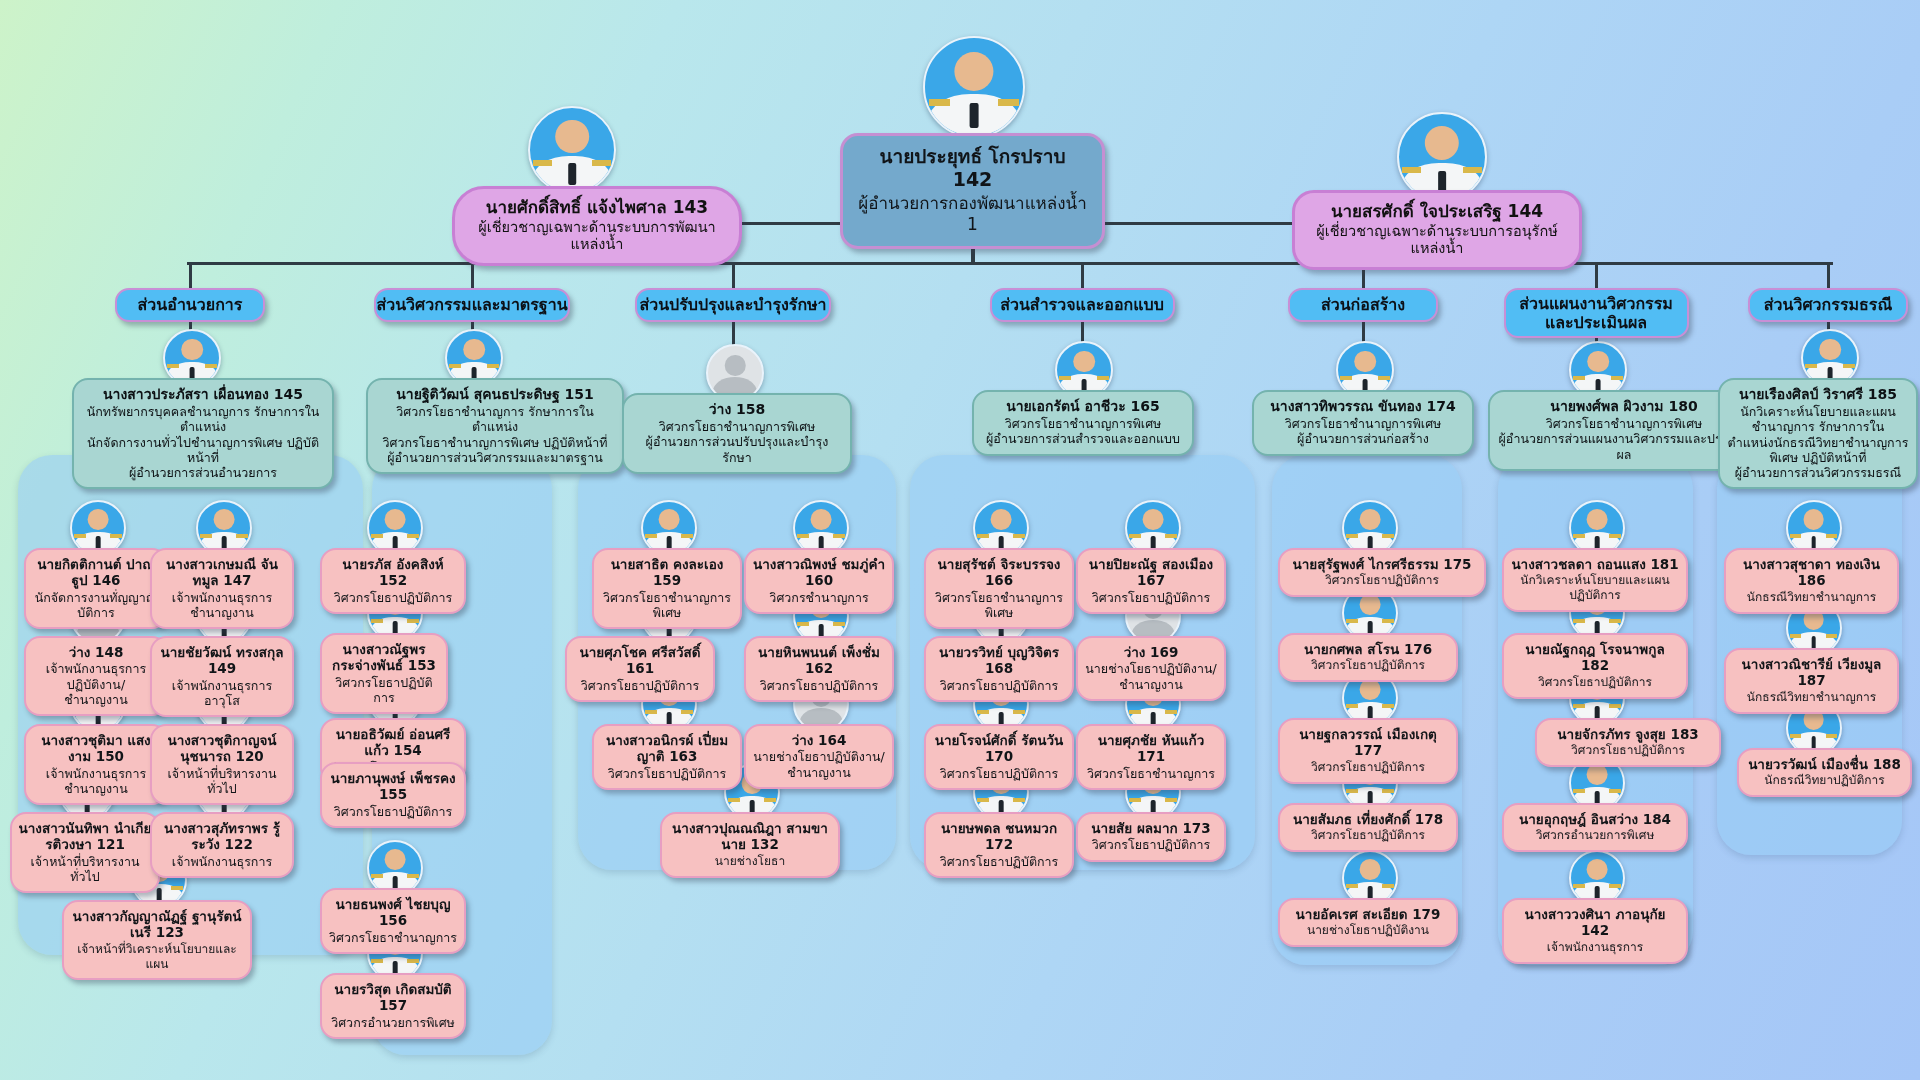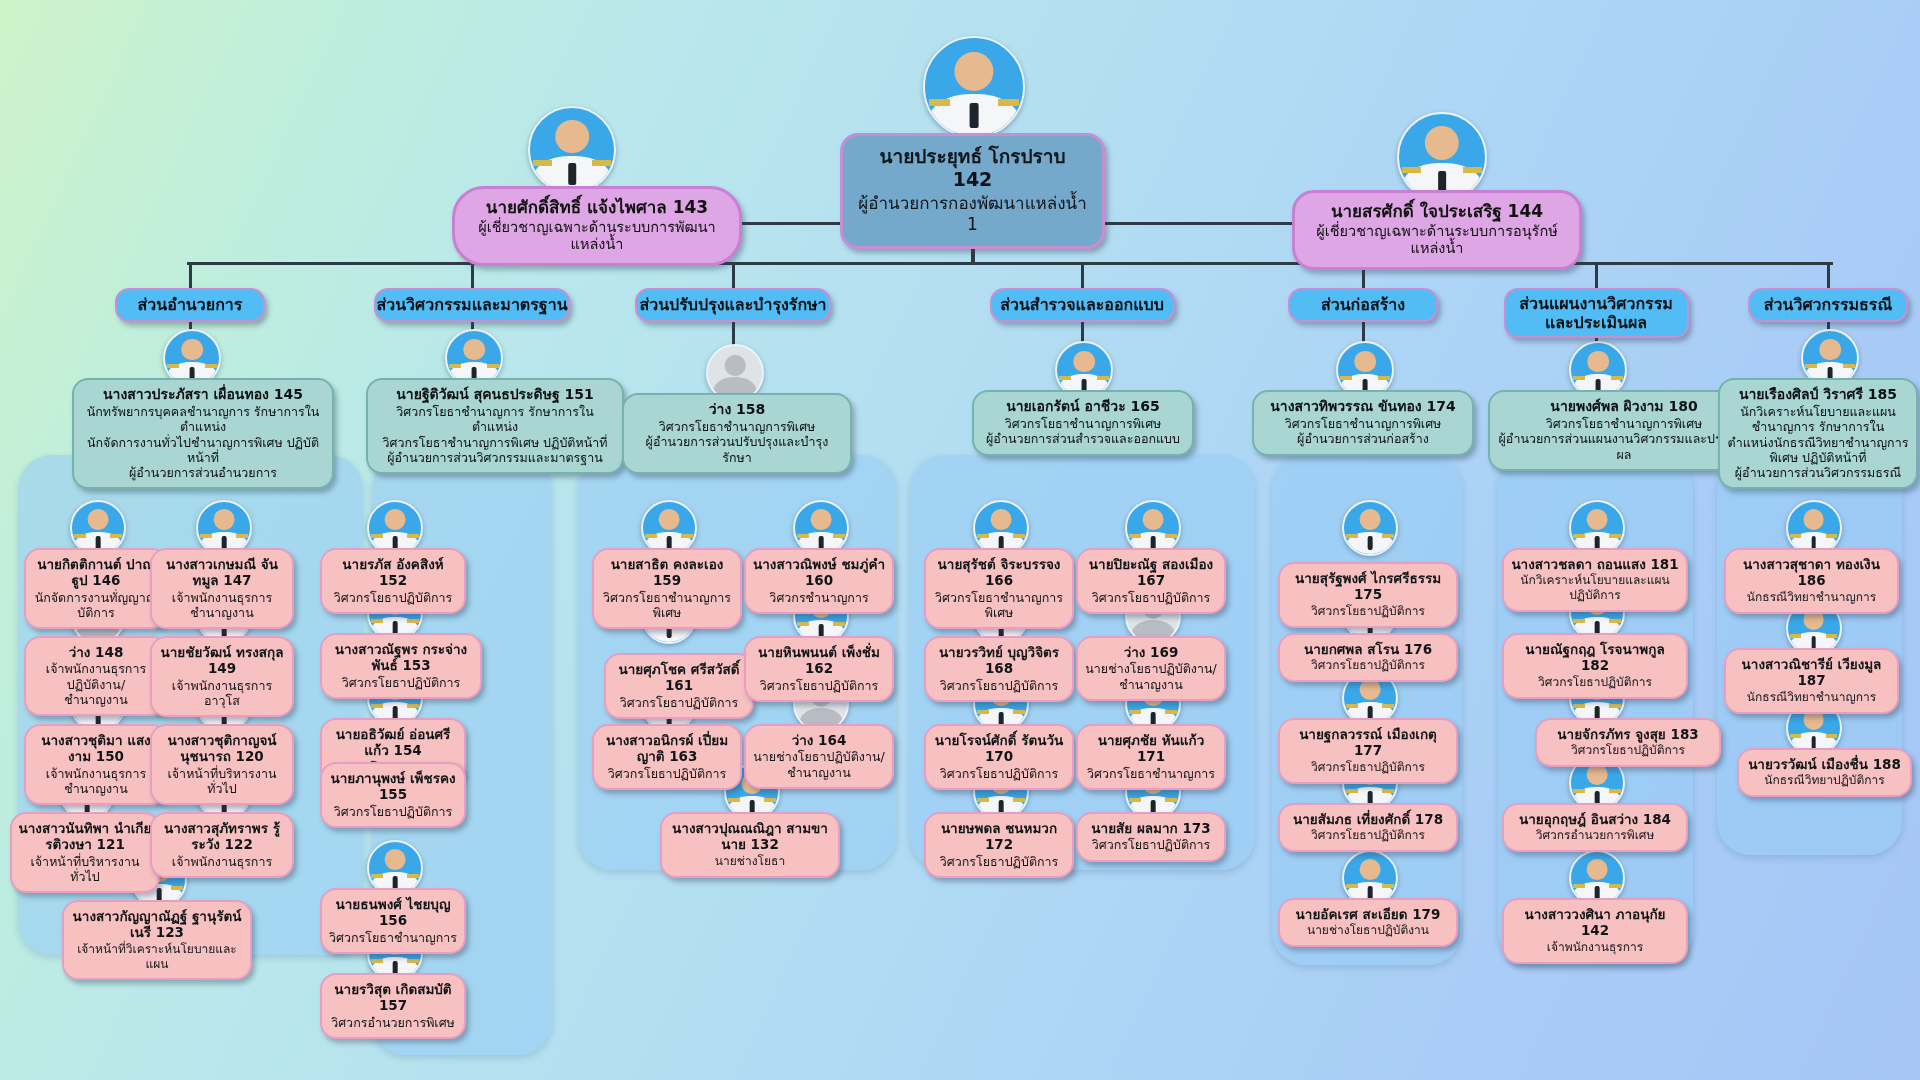--- a/index.html
+++ b/index.html
@@ -271,21 +271,21 @@
     <div class="card staff" style="left: 320px; top: 548px; width: 146px;">
       <span class="nm">นายรภัส อังคสิงห์  152</span>
       <span class="ttl">วิศวกรโยธาปฏิบัติการ</span>
     </div>
     <div class="av" style="left: 367px; top: 585px; width: 52px; height: 52px;">
       <i></i>
       <span class="ep l"></span>
       <span class="ep r"></span>
       <span class="tie"></span>
     </div>
-    <div class="card staff" style="left: 320px; top: 633px; width: 162px;">
+    <div class="card staff" style="left: 320px; top: 633px; width: 128px;">
       <span class="nm">นางสาวณัฐพร กระจ่างพันธ์  153</span>
       <span class="ttl">วิศวกรโยธาปฏิบัติการ</span>
     </div>
     <div class="av" style="left: 367px; top: 670px; width: 52px; height: 52px;">
       <i></i>
       <span class="ep l"></span>
       <span class="ep r"></span>
       <span class="tie"></span>
     </div>
     <div class="card staff" style="left: 320px; top: 718px; width: 146px;">
@@ -354,21 +354,21 @@
     <div class="card staff" style="left: 744px; top: 548px; width: 150px;">
       <span class="nm">นางสาวณิพงษ์ ชมภู่คำ  160</span>
       <span class="ttl">วิศวกรชำนาญการ</span>
     </div>
     <div class="av" style="left: 641px; top: 588px; width: 52px; height: 52px;">
       <i></i>
       <span class="ep l"></span>
       <span class="ep r"></span>
       <span class="tie"></span>
     </div>
-    <div class="card staff" style="left: 604px; top: 636px; width: 150px; margin-top: 17px;">
+    <div class="card staff" style="left: 565px; top: 636px; width: 150px;">
       <span class="nm">นายศุภโชค ศรีสวัสดิ์  161</span>
       <span class="ttl">วิศวกรโยธาปฏิบัติการ</span>
     </div>
     <div class="av" style="left: 793px; top: 588px; width: 52px; height: 52px;">
       <i></i>
       <span class="ep l"></span>
       <span class="ep r"></span>
       <span class="tie"></span>
     </div>
     <div class="card staff" style="left: 744px; top: 636px; width: 150px;">
@@ -510,21 +510,21 @@
       <span class="nm">นางสาวทิพวรรณ ขันทอง 174</span>
       <span class="ttl">วิศวกรโยธาชำนาญการพิเศษ<br>ผู้อำนวยการส่วนก่อสร้าง</span>
     </div>
     <div class="ln lnv" style="left: 1362px; top: 452px; width: 3px; height: 3px;"></div>
     <div class="av" style="left: 1342px; top: 500px; width: 52px; height: 52px;">
       <i></i>
       <span class="ep l"></span>
       <span class="ep r"></span>
       <span class="tie"></span>
     </div>
-    <div class="card staff wide" style="left: 1278px; top: 548px; width: 180px; margin-top: 14px;">
+    <div class="card staff wide" style="left: 1278px; top: 548px; width: 208px;">
       <span class="nm">นายสุรัฐพงศ์ ไกรศรีธรรม  175</span>
       <span class="ttl">วิศวกรโยธาปฏิบัติการ</span>
     </div>
     <div class="av" style="left: 1342px; top: 585px; width: 52px; height: 52px;">
       <i></i>
       <span class="ep l"></span>
       <span class="ep r"></span>
       <span class="tie"></span>
     </div>
     <div class="card staff wide" style="left: 1278px; top: 633px; width: 180px;">

